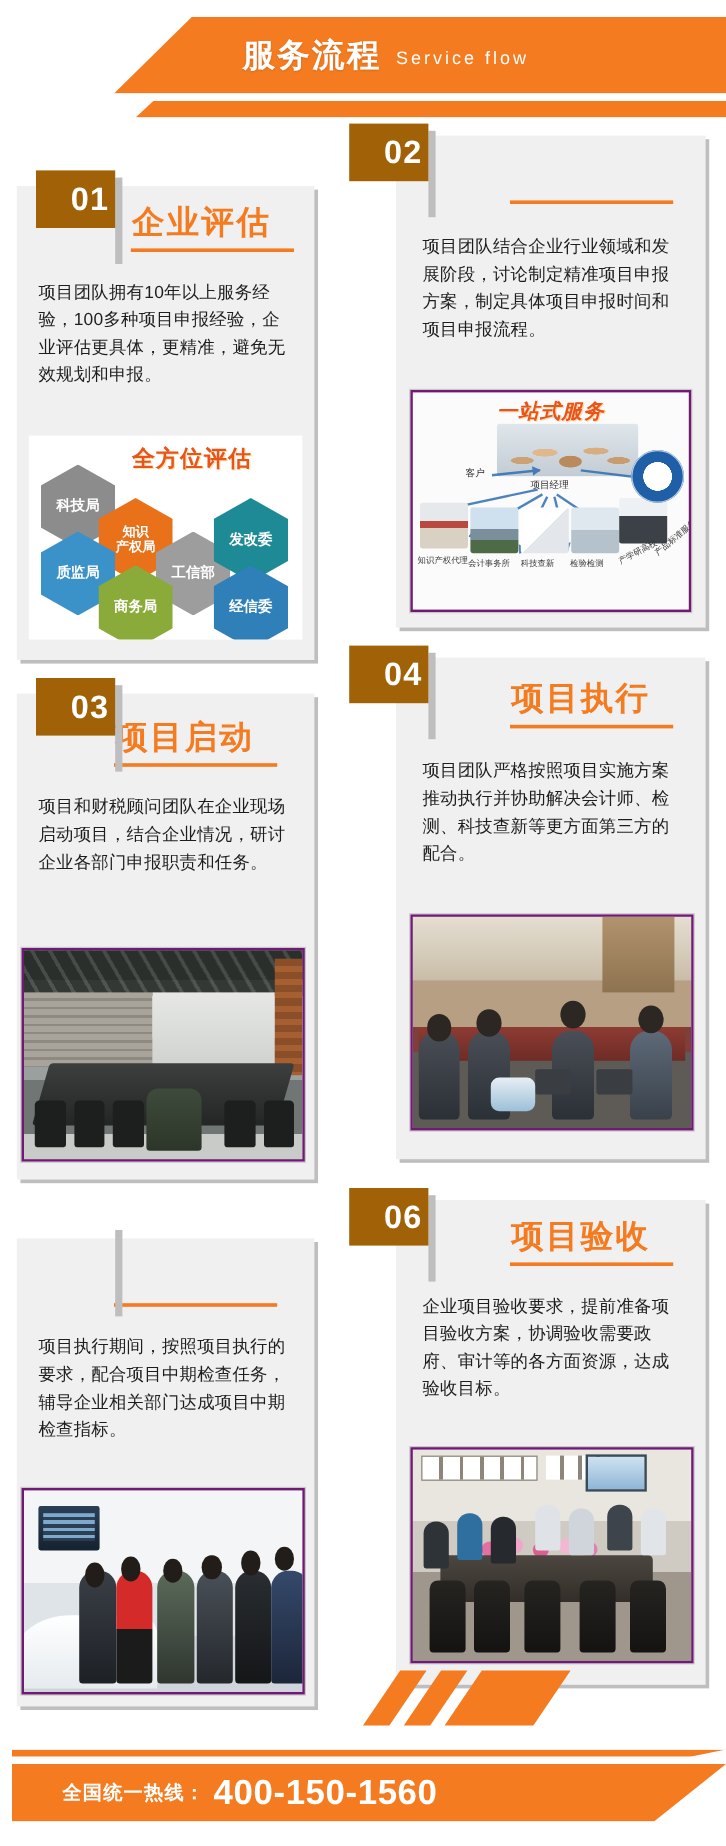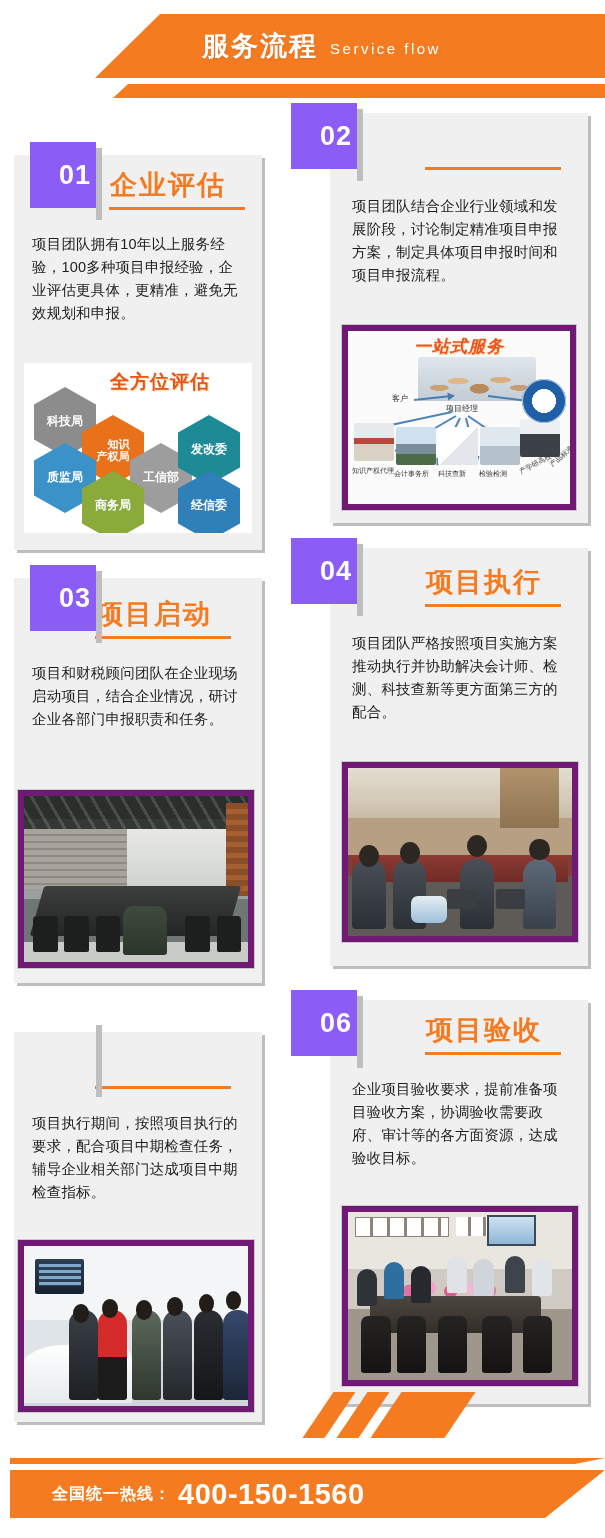--- a/index.html
+++ b/index.html
@@ -40,22 +40,22 @@
   
   .cards{ position:absolute; left:0; top:0; width:605px; height:1538px; }
 
   .card{ position:absolute; }
   .card-body{
     position:absolute; left:0; top:0; right:0; bottom:0;
     background:#F0F0F0;
     box-shadow: 3px 3px 0 0 #BEBEBE;
   }
   .badge{
-    position:absolute; width:66px; height:66px;
-    background:#8b5cf6;
+    position:absolute; width:66px; height:48px;
+    background:#a16207;
     display:flex; align-items:center; justify-content:center;
     color:#fff; font-size:27px; font-weight:bold; letter-spacing:1px;
     z-index:6;
     padding-left:24px;
   }
   .badge-shadow{
     position:absolute; width:6px; background:#BEBEBE; z-index:5;
   }
   .card-title{
     position:absolute; font-size:27px; font-weight:bold; color:#F47B20;
@@ -64,35 +64,35 @@
   .title-rule{
     position:absolute; height:3px; background:#F47B20;
   }
   .card-text{
     position:absolute; color:#1d1d1d; font-size:14.5px; line-height:1.58;
     letter-spacing:0.2px; text-align:left;
   }
 
   
   .figure{ position:absolute; overflow:hidden; background:#d8d8d8; }
-  .figure.framed{ border:6px solid #701a75; box-shadow:0 0 0 1px #c9c9c9; }
+  .figure.framed{ border:2px solid #701a75; box-shadow:0 0 0 1px #c9c9c9; }
 
   
   .hexfig{ background:#ffffff; }
   .hexfig-title{
     position:absolute; left:86px; top:6px;
     font-size:19px; font-weight:bold; color:#E8541B; letter-spacing:1px;
     text-shadow:1px 1px 0 #fde3b0;
   }
   .hex{
     position:absolute; width:62px; height:70px;
     clip-path: polygon(50% 0%, 100% 25%, 100% 75%, 50% 100%, 0% 75%, 0% 25%);
     display:flex; align-items:center; justify-content:center;
     color:#fff; font-size:12px; font-weight:bold; line-height:1.12;
-    text-align:right; letter-spacing:0px;
+    text-align:center; letter-spacing:0px;
   }
 
   
   .svcfig{ background:#fbfbfb; }
   .svcfig-title{
     position:absolute; left:0; right:0; top:4px; text-align:center;
     font-size:17px; font-weight:bold; font-style:italic; color:#E8541B;
     letter-spacing:1px; text-shadow:1px 1px 0 #ffd9a8;
   }
   .svc-photo{

